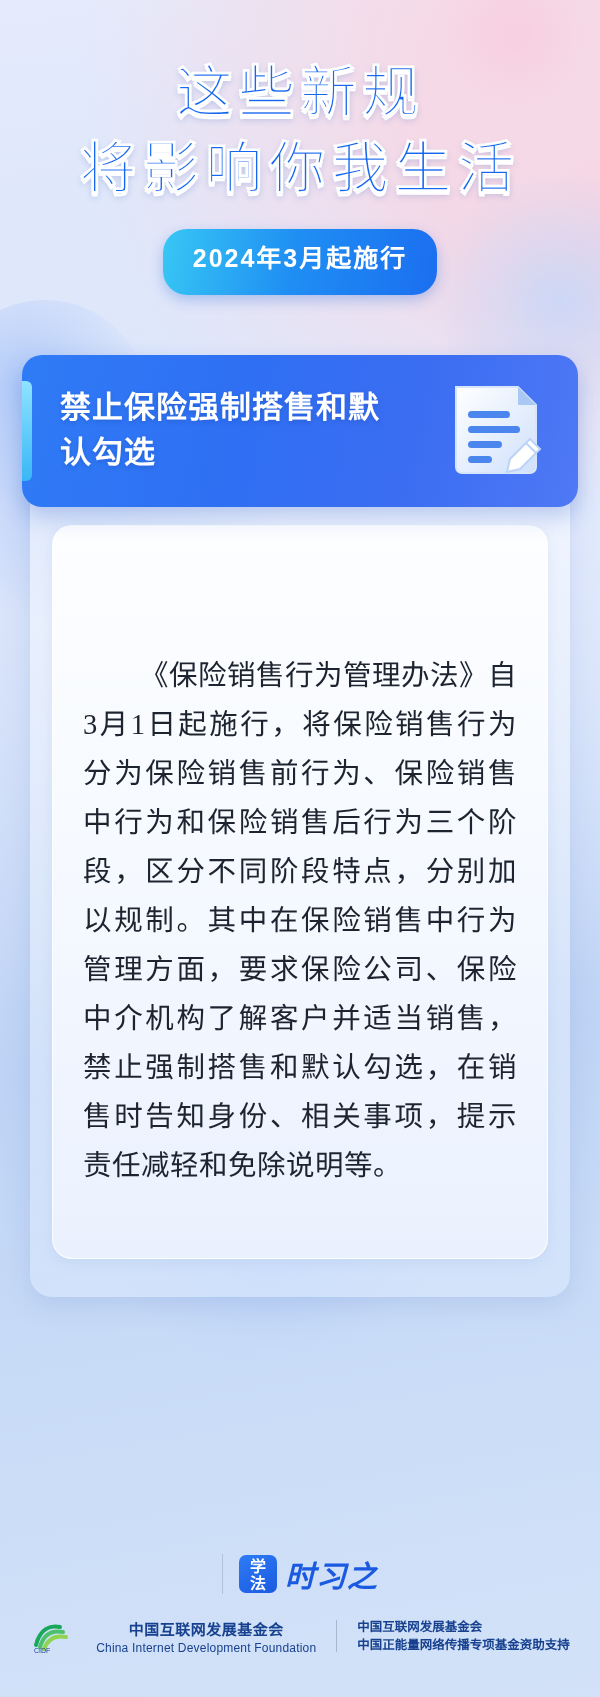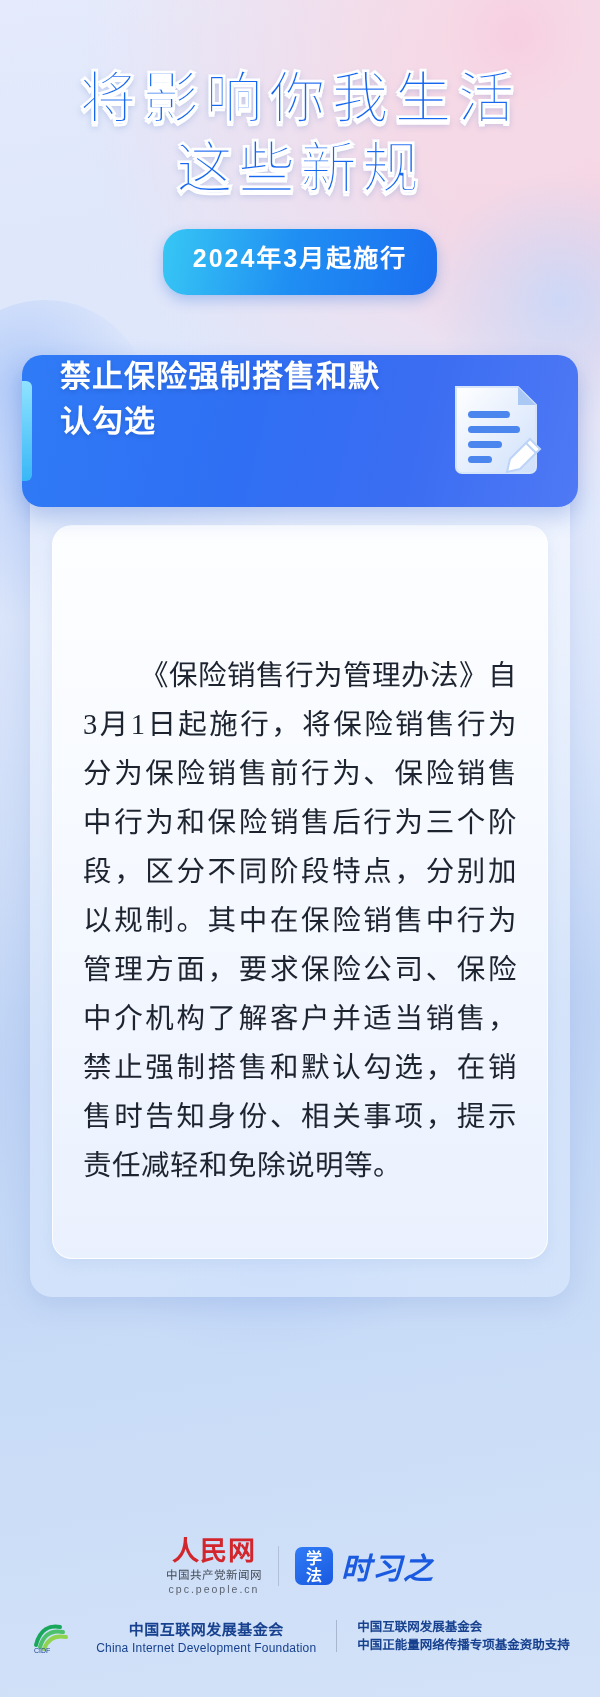--- a/index.html
+++ b/index.html
@@ -108,21 +108,21 @@
 
   .card-head {
     position: relative;
     margin: 0 -8px;
     top: -18px;
     height: 152px;
     border-radius: 20px;
     background: linear-gradient(103deg, #2f7bf6 0%, #2f6ff3 40%, #3b6df2 70%, #4f79f5 100%);
     box-shadow: 0 10px 22px rgba(45,95,200,.28);
     display: flex;
-    align-items: flex-start;
+    align-items: center;
     overflow: hidden;
   }
   .card-head .accent {
     position: absolute;
     left: 0; top: 26px;
     width: 10px; height: 100px;
     border-radius: 0 6px 6px 0;
     background: linear-gradient(180deg, #8fe3ff, #38b7f6);
   }
   .card-title {
@@ -282,22 +282,22 @@
 
 <div class="poster">
 
   <div class="blob blob-d"></div>
   <div class="blob blob-b"></div>
   <div class="blob blob-c"></div>
   <div class="blob blob-a"></div>
   <div class="blob blob-e"></div>
 
   <div class="header">
+    <div class="title-line">这些新规</div>
     <div class="title-line l2">将影响你我生活</div>
-    <div class="title-line">这些新规</div>
     <div class="badge">2024年3月起施行</div>
   </div>
 
   <div class="card">
 
     <div class="card-head">
       <div class="accent"></div>
       <div class="card-title">禁止保险强制搭售和默认勾选</div>
 
       <svg class="doc-icon" viewBox="0 0 96 104">
@@ -319,25 +319,20 @@
     </div>
 
     <div class="card-body">
       <p class="body-text">《保险销售行为管理办法》自3月1日起施行，将保险销售行为分为保险销售前行为、保险销售中行为和保险销售后行为三个阶段，区分不同阶段特点，分别加以规制。其中在保险销售中行为管理方面，要求保险公司、保险中介机构了解客户并适当销售，禁止强制搭售和默认勾选，在销售时告知身份、相关事项，提示责任减轻和免除说明等。</p>
     </div>
   </div>
 
   <div class="footer">
 
     <div class="logos">
-      <div class="logo-people">
-        <div class="cn">人民网</div>
-        <div class="sub">中国共产党新闻网</div>
-        <div class="en">cpc.people.cn</div>
-      </div>
 
       <div class="divider-v"></div>
 
       <div class="logo-xuefa">
         <div class="sq">
           <span>学</span>
           <span>法</span>
         </div>
         <div class="word">时习之</div>
       </div>

